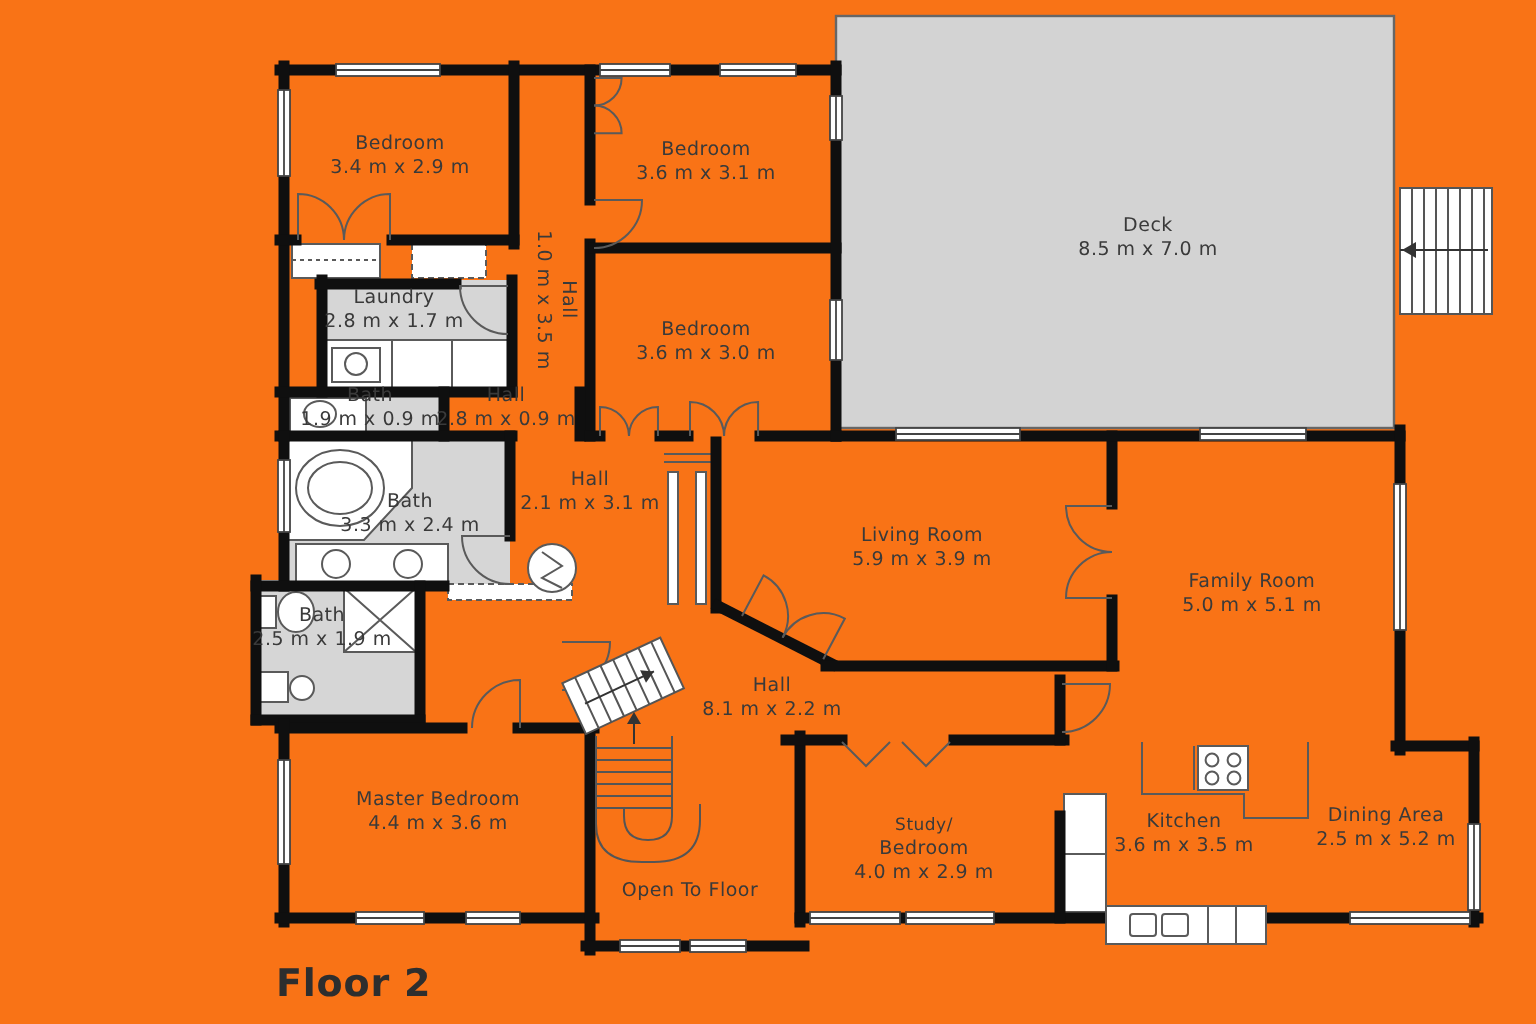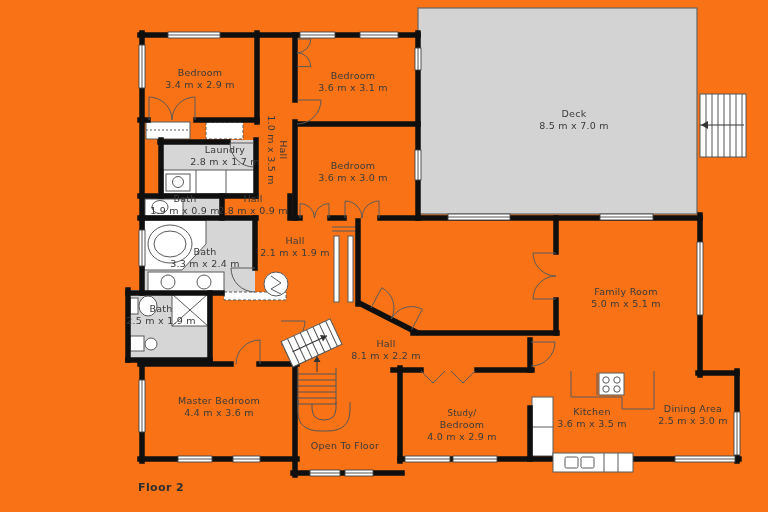--- a/index.html
+++ b/index.html
@@ -10,21 +10,21 @@
   .plan-svg{position:absolute;left:0;top:0;}
   .room-label{
     position:absolute;transform:translate(-50%,-50%);
     text-align:center;color:#3a3a3a;font-size:9.5px;line-height:1.3;
     letter-spacing:.25px;white-space:nowrap;pointer-events:none;
   }
   .room-label .rm-name{font-weight:500;}
   .room-label.vertical{writing-mode:vertical-rl;}
   .room-label .small{font-size:8.5px;}
   .floor-label{
-    position:absolute;color:#2e2e2e;font-size:11px;font-weight:600;letter-spacing:.4px;
+    position:absolute;color:#2e2e2e;font-size:19px;font-weight:600;letter-spacing:.4px;
   }
 </style>
 </head>
 <body>
 
 <div class="canvas">
 
 <svg class="plan-svg" width="768" height="512" viewBox="0 0 768 512">
   <defs>
     <path id="sdoor" d="M0,0 L0,-24 A24,24 0 0 1 24,0" fill="none" stroke="#5a5a5a" stroke-width="1" vector-effect="non-scaling-stroke"></path>
@@ -297,39 +297,43 @@
       <div>8.5 m x 7.0 m</div>
 </div>
 <div class="room-label vertical" style="left:277px;top:150px">
   <div class="rm-name">Hall</div>
       <div>1.0 m x 3.5 m</div>
 </div>
 <div class="room-label" style="left:353px;top:172px">
   <div class="rm-name">Bedroom</div>
       <div>3.6 m x 3.0 m</div>
 </div>
-<div class="room-label" style="left:225px;top:156px">
+<div class="room-label" style="left:197px;top:156px">
   <div class="rm-name">Laundry</div>
       <div>2.8 m x 1.7 m</div>
 </div>
 <div class="room-label" style="left:185px;top:205px">
   <div class="rm-name">Bath</div>
       <div>1.9 m x 0.9 m</div>
 </div>
 <div class="room-label" style="left:253px;top:205px">
   <div class="rm-name">Hall</div>
       <div>2.8 m x 0.9 m</div>
 </div>
 <div class="room-label" style="left:205px;top:258px">
   <div class="rm-name">Bath</div>
       <div>3.3 m x 2.4 m</div>
 </div>
 <div class="room-label" style="left:295px;top:247px">
   <div class="rm-name">Hall</div>
-      <div>2.1 m x 1.9 m</div>
+      <div>2.1 m x 3.1 m</div>
+</div>
+<div class="room-label" style="left:461px;top:275px">
+  <div class="rm-name">Living Room</div>
+      <div>5.9 m x 3.9 m</div>
 </div>
 <div class="room-label" style="left:626px;top:298px">
   <div class="rm-name">Family Room</div>
       <div>5.0 m x 5.1 m</div>
 </div>
 <div class="room-label" style="left:161px;top:315px">
   <div class="rm-name">Bath</div>
       <div>2.5 m x 1.9 m</div>
 </div>
 <div class="room-label" style="left:386px;top:350px">
@@ -347,18 +351,18 @@
   <div class="rm-name small">Study/</div>
   <div class="rm-name">Bedroom</div>
   <div>4.0 m x 2.9 m</div>
 </div>
 <div class="room-label" style="left:592px;top:418px">
   <div class="rm-name">Kitchen</div>
       <div>3.6 m x 3.5 m</div>
 </div>
 <div class="room-label" style="left:693px;top:415px">
   <div class="rm-name">Dining Area</div>
-      <div>2.5 m x 3.0 m</div>
+      <div>2.5 m x 5.2 m</div>
 </div>
 
 <div class="floor-label" style="left:138px;top:481px">Floor 2</div>
 
 </div>
 
 </body></html>

